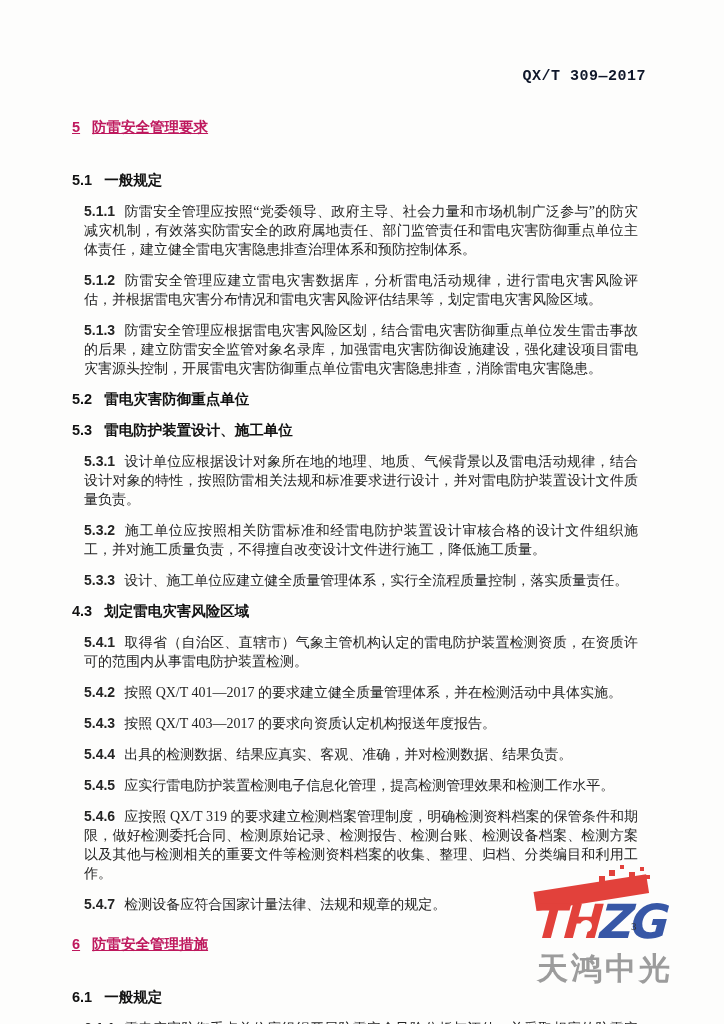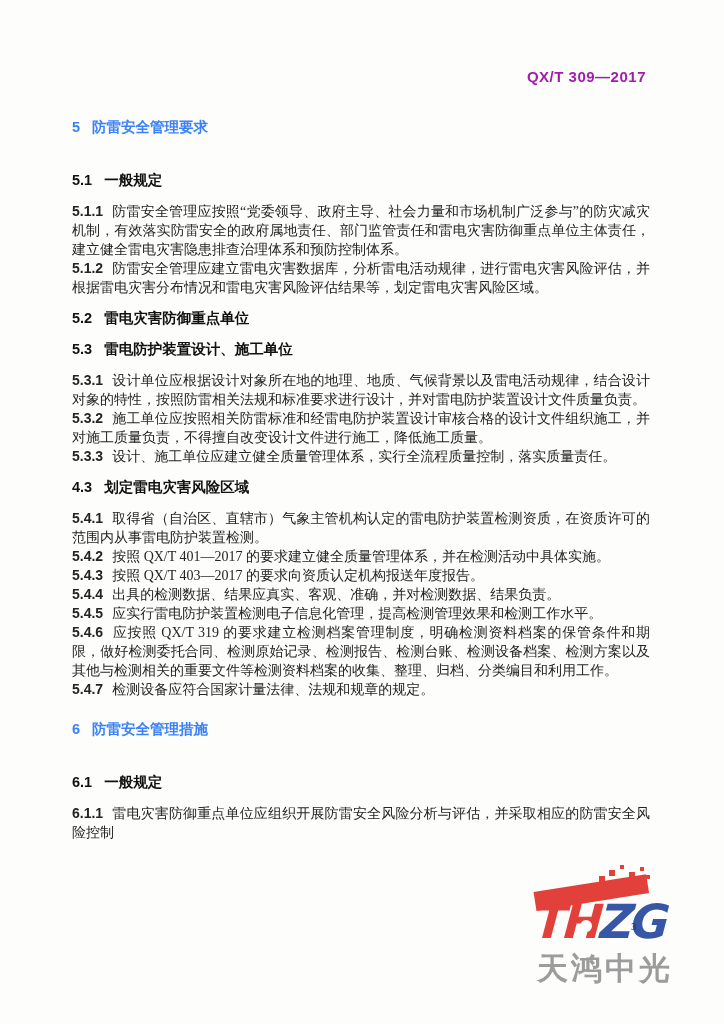--- a/index.html
+++ b/index.html
@@ -12,57 +12,58 @@
     position:relative;
     width:724px;height:1024px;
     background:#fdfdfc;
     overflow:hidden;
     color:#1f1f1f;
   }
   .doc-header{
     position:absolute;
     top:68px;
     right:78px;
-    font-family:Liberation Sans, sans-serif;
+    font-family:Liberation Mono, monospace;
     font-weight:bold;
     font-size:15px;
     letter-spacing:0.5px;
-    color:#a21caf;
+    color:#0f172a;
     z-index:5;
   }
   .content{
     position:absolute;
     left:72px;
     top:118px;
     width:578px;
     z-index:4;
   }
   .content .h1{
     font-family:"Liberation Sans", sans-serif;
     font-weight:bold;
     font-size:14.5px;
     line-height:19px;
-    color:#3b82f6;
+    color:#be185d;
     margin:21px 0 0 0;
+    text-decoration:underline;
   }
   .content .h1:first-child{margin-top:0;}
   .content .h2{
     font-family:"Liberation Sans", sans-serif;
     font-weight:bold;
     font-size:14.5px;
     line-height:19px;
     color:#111;
     margin:12px 0 12px 0;
   }
   .content .h1 + .h2{margin-top:34px;}
   .content .p{
     font-size:14px;
     line-height:19px;
     text-align:justify;
-    margin:0;
+    margin:12px;
     color:#242424;
   }
   .num{
     font-family:"Liberation Sans", sans-serif;
     font-weight:bold;
     margin-right:9px;
     white-space:nowrap;
   }
   .h1 .num, .h2 .num{margin-right:12px;}
   
@@ -127,20 +128,21 @@
 
 <div class="page">
 
   <div class="doc-header">QX/T 309—2017</div>
 
   <div class="content" id="content">
       <div class="h1"><span class="num">5</span><span>防雷安全管理要求</span></div>
       <div class="h2"><span class="num">5.1</span><span>一般规定</span></div>
       <div class="p"><span class="num">5.1.1</span><span>防雷安全管理应按照“党委领导、政府主导、社会力量和市场机制广泛参与”的防灾减灾机制，有效落实防雷安全的政府属地责任、部门监管责任和雷电灾害防御重点单位主体责任，建立健全雷电灾害隐患排查治理体系和预防控制体系。</span></div>
       <div class="p"><span class="num">5.1.2</span><span>防雷安全管理应建立雷电灾害数据库，分析雷电活动规律，进行雷电灾害风险评估，并根据雷电灾害分布情况和雷电灾害风险评估结果等，划定雷电灾害风险区域。</span></div>
+      <div class="p"><span class="num">5.1.3</span><span>防雷安全管理应根据雷电灾害风险区划，结合雷电灾害防御重点单位发生雷击事故的后果，建立防雷安全监管对象名录库，加强雷电灾害防御设施建设，强化建设项目雷电灾害源头控制，开展雷电灾害防御重点单位雷电灾害隐患排查，消除雷电灾害隐患。</span></div>
       <div class="h2"><span class="num">5.2</span><span>雷电灾害防御重点单位</span></div>
       <div class="h2"><span class="num">5.3</span><span>雷电防护装置设计、施工单位</span></div>
       <div class="p"><span class="num">5.3.1</span><span>设计单位应根据设计对象所在地的地理、地质、气候背景以及雷电活动规律，结合设计对象的特性，按照防雷相关法规和标准要求进行设计，并对雷电防护装置设计文件质量负责。</span></div>
       <div class="p"><span class="num">5.3.2</span><span>施工单位应按照相关防雷标准和经雷电防护装置设计审核合格的设计文件组织施工，并对施工质量负责，不得擅自改变设计文件进行施工，降低施工质量。</span></div>
       <div class="p"><span class="num">5.3.3</span><span>设计、施工单位应建立健全质量管理体系，实行全流程质量控制，落实质量责任。</span></div>
       <div class="h2"><span class="num">4.3</span><span>划定雷电灾害风险区域</span></div>
       <div class="p"><span class="num">5.4.1</span><span>取得省（自治区、直辖市）气象主管机构认定的雷电防护装置检测资质，在资质许可的范围内从事雷电防护装置检测。</span></div>
       <div class="p"><span class="num">5.4.2</span><span>按照 QX/T 401—2017 的要求建立健全质量管理体系，并在检测活动中具体实施。</span></div>
       <div class="p"><span class="num">5.4.3</span><span>按照 QX/T 403—2017 的要求向资质认定机构报送年度报告。</span></div>
       <div class="p"><span class="num">5.4.4</span><span>出具的检测数据、结果应真实、客观、准确，并对检测数据、结果负责。</span></div>

